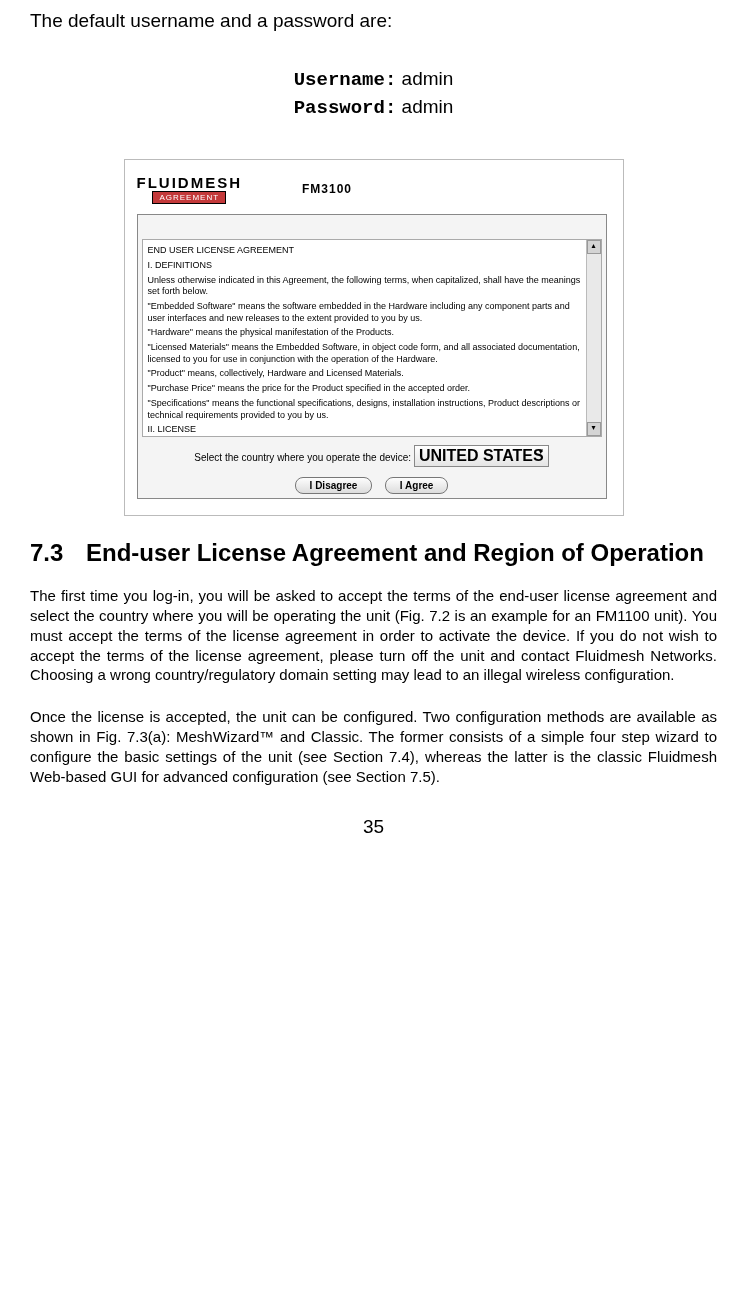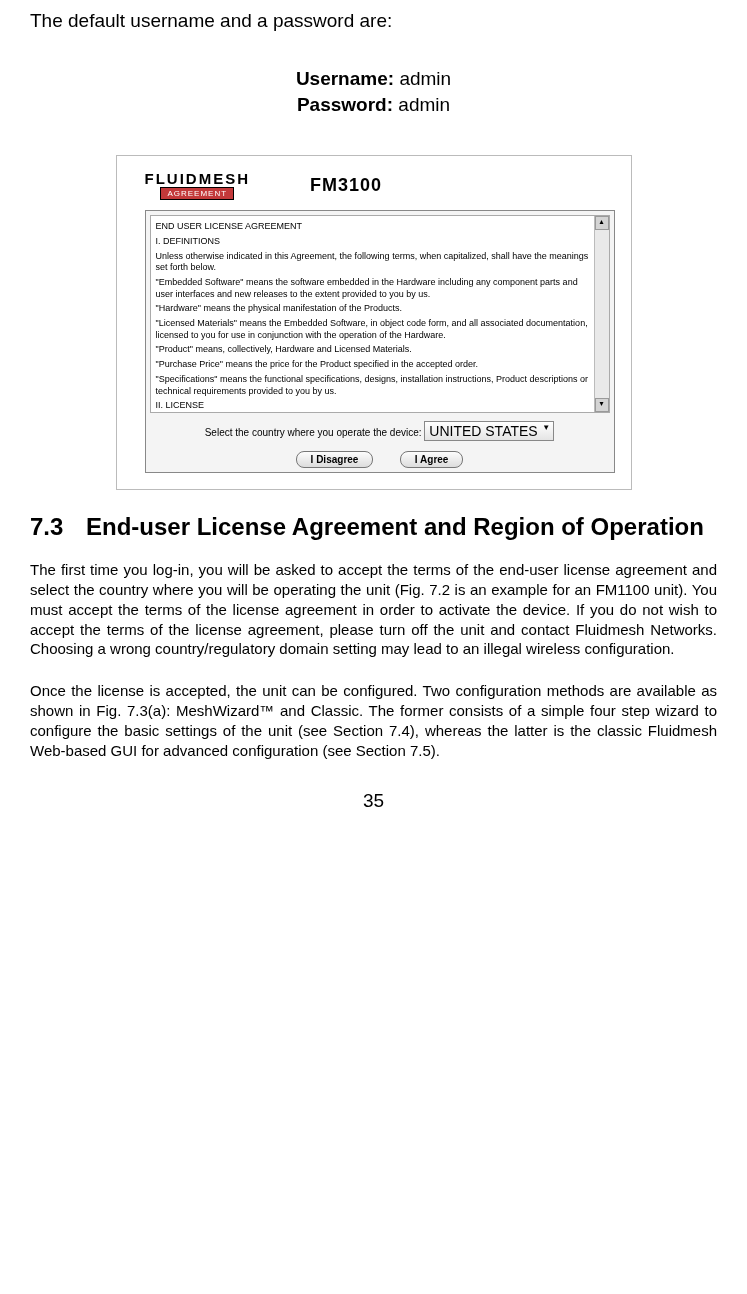--- a/index.html
+++ b/index.html
@@ -16,27 +16,27 @@
   .intro {
     font-size: 19px;
     margin: 4px 0 34px 0;
   }
   .creds {
     text-align: center;
     font-size: 19px;
     line-height: 1.35;
     margin-bottom: 38px;
   }
-  .creds .lbl { font-weight: bold; }
+  .creds .lbl { font-weight: bold; font-family: Liberation Mono, monospace; }
   .figbox {
     width: 470px;
     margin: 0 auto 22px auto;
     border: 1px solid #bbb;
     background: #fff;
-    padding: 14px 16px 16px 28px;
+    padding: 14px 16px 16px 12px;
   }
   .fighdr {
     display: flex;
     align-items: center;
     justify-content: flex-start;
     margin-bottom: 10px;
   }
   .logo {
     display: flex;
     flex-direction: column;
@@ -52,38 +52,39 @@
   .logo-bottom {
     background:#c3393a;
     color:#fff;
     font-size:8px;
     padding:1px 6px;
     border:1px solid #000;
     letter-spacing:1px;
   }
   .modelname {
     font-weight: bold;
-    font-size: 18px;
+    font-size: 12px;
     letter-spacing: 1px;
   }
   .eula-outer{
     border:1px solid #888;
     background:#f4f4f4;
     padding:4px;
   }
   .eula-text {
     position:relative;
     background:#fff;
     border:1px solid #aaa;
     font-size:9px;
     line-height:1.3;
     font-family: Arial, sans-serif;
     padding:5px 18px 5px 5px;
     height:186px;
     overflow:hidden;
+    margin-top:20px;
   }
   .eula-text p{margin:0 0 3px 0;}
   .scroll{
     position:absolute;
     right:0;top:0;bottom:0;width:14px;
     background:#e9e9e9;
     border-left:1px solid #bbb;
     display:flex;flex-direction:column;justify-content:space-between;align-items:center;
   }
   .sbtn{
@@ -92,42 +93,42 @@
   }
   .country-row{
     text-align:center;
     font-size:10px;
     margin:8px 0 8px 0;
   }
   .selectbox{
     display:inline-block;
     border:1px solid #888;
     background:linear-gradient(#fff,#e4e4e4);
-    font-size:14px;
-    font-weight:normal;
+    font-size:16px;
+    font-weight:bold;
     padding:1px 4px;
     min-width:120px;
     text-align:left;
     position:relative;
   }
   .selectbox::after{
     content:"▼";
     position:absolute;
     right:3px;top:1px;
     font-size:8px;
   }
   .btnrow{ text-align:center; margin-top:4px;}
   .wizbtn{
     display:inline-block;
     border:1px solid #777;
     background:linear-gradient(#fdfdfd,#dcdcdc);
     font-size:10px;
     font-weight:bold;
     padding:2px 14px;
-    margin:0 11px;
+    margin:0 4px;
     border-radius:8px;
   }
   .caption{
     text-align:center;
     font-size:19px;
     margin: 0 0 60px 0;
   }
   h2.section{
     font-size:24px;
     font-weight:bold;

